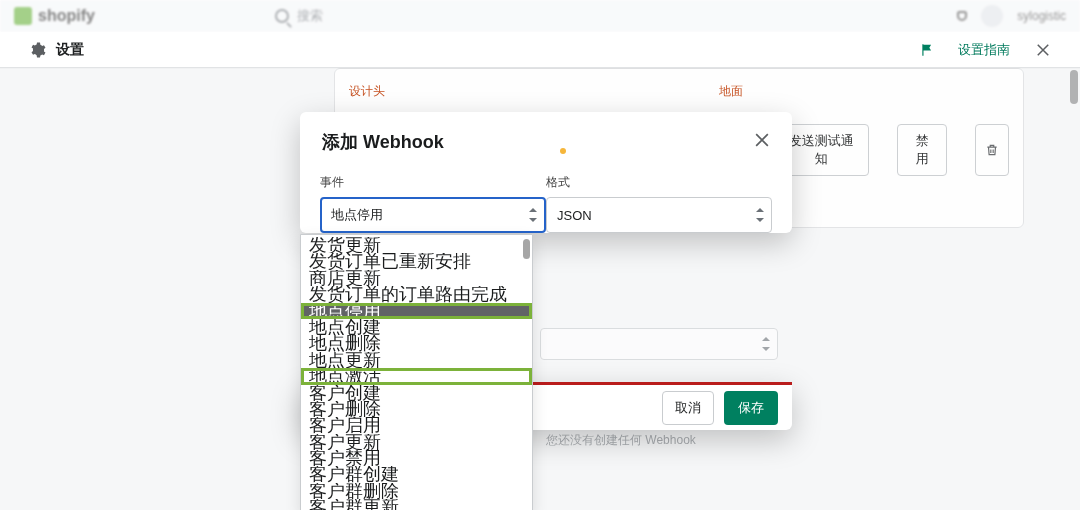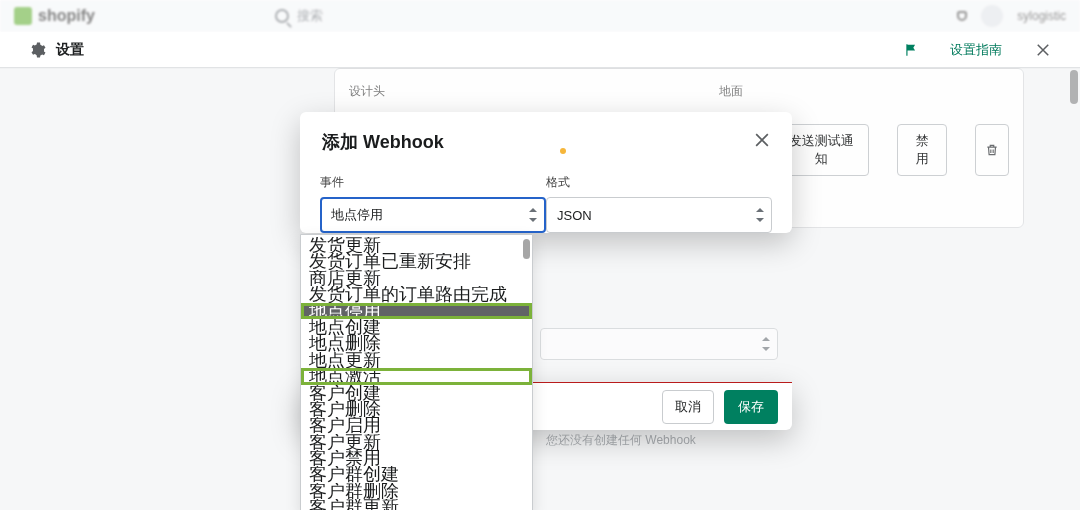--- a/index.html
+++ b/index.html
@@ -21,34 +21,34 @@
 
   
   .settings-bar{
     position:absolute; left:0; top:32px; right:0; height:36px; background:#fff;
     border-bottom:1px solid #e1e3e5; display:flex; align-items:center; padding:0 28px; z-index:2;
     box-shadow:0 1px 0 rgba(0,0,0,0.02);
   }
   .settings-bar .gear{ display:inline-block;}
   .gear svg{display:block}
   .settings-bar .title{ font-size:14px; color:#202223; margin-left:10px; font-weight:600;}
-  .settings-bar .right-tools{ margin-left:auto; display:flex; align-items:center; gap:32px;text-align:center;}
+  .settings-bar .right-tools{ margin-left:auto; display:flex; align-items:center; gap:24px;text-align:center;}
   .flag{width:14px;height:14px;}
   .guide-link{ font-size:13px; color:#007a5c; font-weight:500;}
   .close-x{ width:18px;height:18px; color:#5c5f62; cursor:pointer;}
 
   
   .page-bg{
     position:absolute; left:0; top:68px; right:0; bottom:0; background:#f6f7f8; z-index:1;
   }
   .card{
     position:absolute; left:334px; top:0; width:690px; height:160px; background:#fff;
     border:1px solid #e1e3e5; border-radius:6px; padding:14px; filter:blur(0.6px); opacity:.9;
   }
-  .card .row1{ display:flex; font-size:12px; color:#737373; }
+  .card .row1{ display:flex; font-size:12px; color:#c2410c; }
   .card .row2{ display:flex; align-items:center; margin-top:24px; font-size:13px; color:#2b2f33;}
   .card .col-ev{ width:330px; overflow:hidden; white-space:nowrap;}
   .card .col-scope{ width:70px;}
   .card .actions{ margin-left:auto; display:flex; gap:28px;}
   .btn-outline{
     border:1px solid #c9cccf; background:#fff; padding:7px 12px; border-radius:4px;
     font-size:13px; color:#202223;
   }
   .btn-icon{
     border:1px solid #c9cccf; background:#fff; padding:7px 9px; border-radius:4px;
@@ -101,21 +101,21 @@
   
   .ghost-select{
     position:absolute; left:540px; top:328px; width:238px; height:32px; border:1px solid #c9cccf;
     border-radius:4px; background:#fff; z-index:5; opacity:.6; filter:blur(.5px);
   }
   .ghost-select .spin{position:absolute;right:6px;top:50%;transform:translateY(-50%);color:#6b7177;}
 
   
   .modal-foot{
     position:absolute; left:300px; top:382px; width:492px; height:48px; background:#fff;
-    border-top:1px solid #b91c1c; border-radius:0 0 6px 6px; z-index:8;
+    border-top:3px solid #b91c1c; border-radius:0 0 6px 6px; z-index:8;
     display:flex; align-items:center; justify-content:flex-end; gap:10px; padding-right:14px;
     box-shadow:0 10px 30px rgba(0,0,0,.22);
   }
   .btn-primary{
     background:#008060; color:#fff; border:none; padding:8px 14px; border-radius:4px; font-size:13px;
   }
   .below-foot{
     position:absolute; left:546px; top:432px; font-size:12px; color:#8a8f94; z-index:6; opacity:.7; filter:blur(.5px);
   }
 

